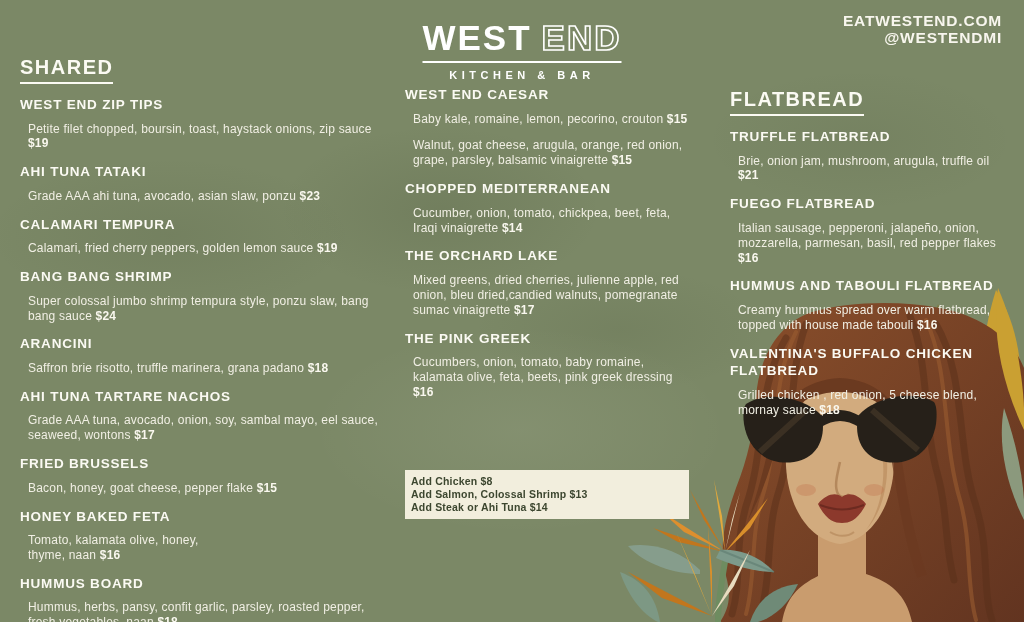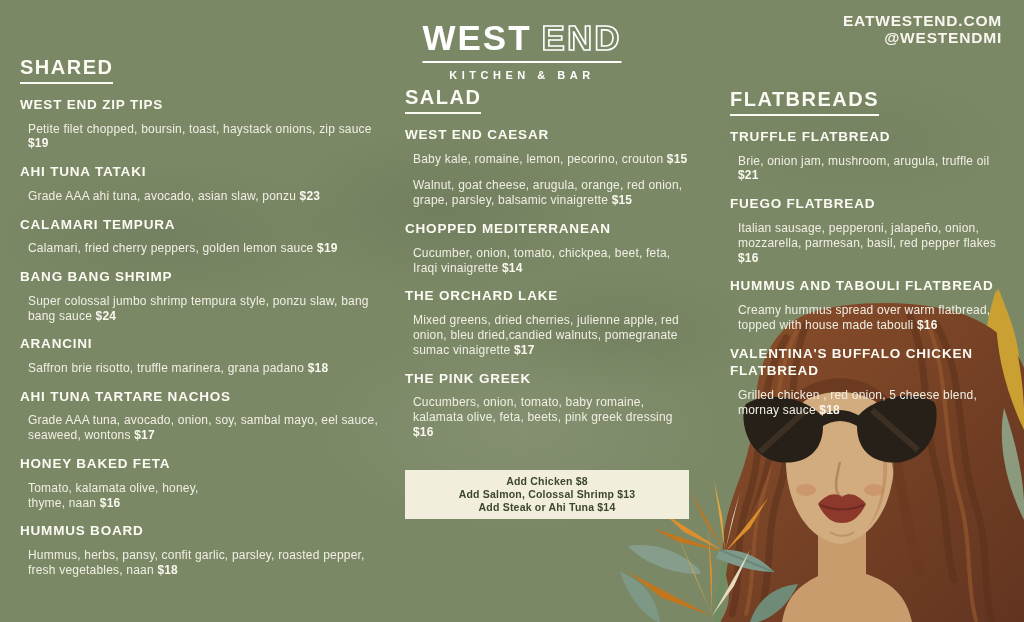--- a/index.html
+++ b/index.html
@@ -41,21 +41,21 @@
     border-bottom:2.5px solid #fbfaf3;padding-bottom:3px;
   }
   .item{margin-bottom:12px;}
   .item-name{margin:0 0 2px 0;font-size:13.5px;font-weight:800;letter-spacing:.8px;line-height:1.3;color:#fbfaf3;}
   .item-desc{margin:8px;font-size:12px;line-height:1.24;letter-spacing:.2px;color:#f1efe4;}
   .item-desc .desc-text{white-space:pre-line;}
   .price{font-weight:800;color:#faf8ef;}
   
   .addons{
     position:absolute;left:405px;top:470px;width:272px;z-index:4;
-    background:#f2eedd;color:#3c462f;text-align:center;padding:5px 6px 6px 6px;
+    background:#f2eedd;color:#3c462f;text-align:left;padding:5px 6px 6px 6px;
   }
   .addon-line{font-size:10.5px;font-weight:700;line-height:1.22;letter-spacing:.2px;}
 </style>
 </head>
 <body>
 
 <div class="menu">
   <div class="texture"></div>
 
   <div class="illustration">
@@ -178,32 +178,35 @@
     </div>
     <div class="item">
       <h3 class="item-name">ARANCINI</h3>
       <p class="item-desc"><span class="desc-text">Saffron brie risotto, truffle marinera, grana padano</span> <strong class="price">$18</strong></p>
     </div>
     <div class="item">
       <h3 class="item-name">AHI TUNA TARTARE NACHOS</h3>
       <p class="item-desc"><span class="desc-text">Grade AAA tuna, avocado, onion, soy, sambal mayo, eel sauce, seaweed, wontons</span> <strong class="price">$17</strong></p>
     </div>
     <div class="item">
+      <h3 class="item-name">FRIED BRUSSELS</h3>
+      <p class="item-desc"><span class="desc-text">Bacon, honey, goat cheese, pepper flake</span> <strong class="price">$15</strong></p>
+    </div>
+    <div class="item">
       <h3 class="item-name">HONEY BAKED FETA</h3>
       <p class="item-desc"><span class="desc-text">Tomato, kalamata olive, honey,
 thyme, naan</span> <strong class="price">$16</strong></p>
     </div>
     <div class="item">
       <h3 class="item-name">HUMMUS BOARD</h3>
       <p class="item-desc"><span class="desc-text">Hummus, herbs, pansy, confit garlic, parsley, roasted pepper, fresh vegetables, naan</span> <strong class="price">$18</strong></p>
     </div>
   </div>
 
   <div class="col col-salad">
-    <h2 class="col-heading">SALAD</h2>
     <div class="item">
       <h3 class="item-name">WEST END CAESAR</h3>
       <p class="item-desc"><span class="desc-text">Baby kale, romaine, lemon, pecorino, crouton</span> <strong class="price">$15</strong></p>
     </div>
     <div class="item">
       <p class="item-desc"><span class="desc-text">Walnut, goat cheese, arugula, orange, red onion, grape, parsley, balsamic vinaigrette</span> <strong class="price">$15</strong></p>
     </div>
     <div class="item">
       <h3 class="item-name">CHOPPED MEDITERRANEAN</h3>
       <p class="item-desc"><span class="desc-text">Cucumber, onion, tomato, chickpea, beet, feta, Iraqi vinaigrette</span> <strong class="price">$14</strong></p>
@@ -218,21 +221,21 @@
     </div>
   </div>
 
   <div class="addons">
     <div class="addon-line"><span>Add Chicken</span> <strong>$8</strong></div>
     <div class="addon-line"><span>Add Salmon,  Colossal Shrimp</span> <strong>$13</strong></div>
     <div class="addon-line"><span>Add Steak or Ahi Tuna</span> <strong>$14</strong></div>
   </div>
 
   <div class="col col-flatbreads">
-    <h2 class="col-heading">FLATBREADS</h2>
+    <h2 class="col-heading">FLATBREAD</h2>
     <div class="item">
       <h3 class="item-name">TRUFFLE FLATBREAD</h3>
       <p class="item-desc"><span class="desc-text">Brie, onion jam, mushroom, arugula, truffle oil</span> <strong class="price">$21</strong></p>
     </div>
     <div class="item">
       <h3 class="item-name">FUEGO FLATBREAD</h3>
       <p class="item-desc"><span class="desc-text">Italian sausage, pepperoni, jalapeño, onion, mozzarella, parmesan, basil, red pepper flakes</span> <strong class="price">$16</strong></p>
     </div>
     <div class="item">
       <h3 class="item-name">HUMMUS AND TABOULI FLATBREAD</h3>

